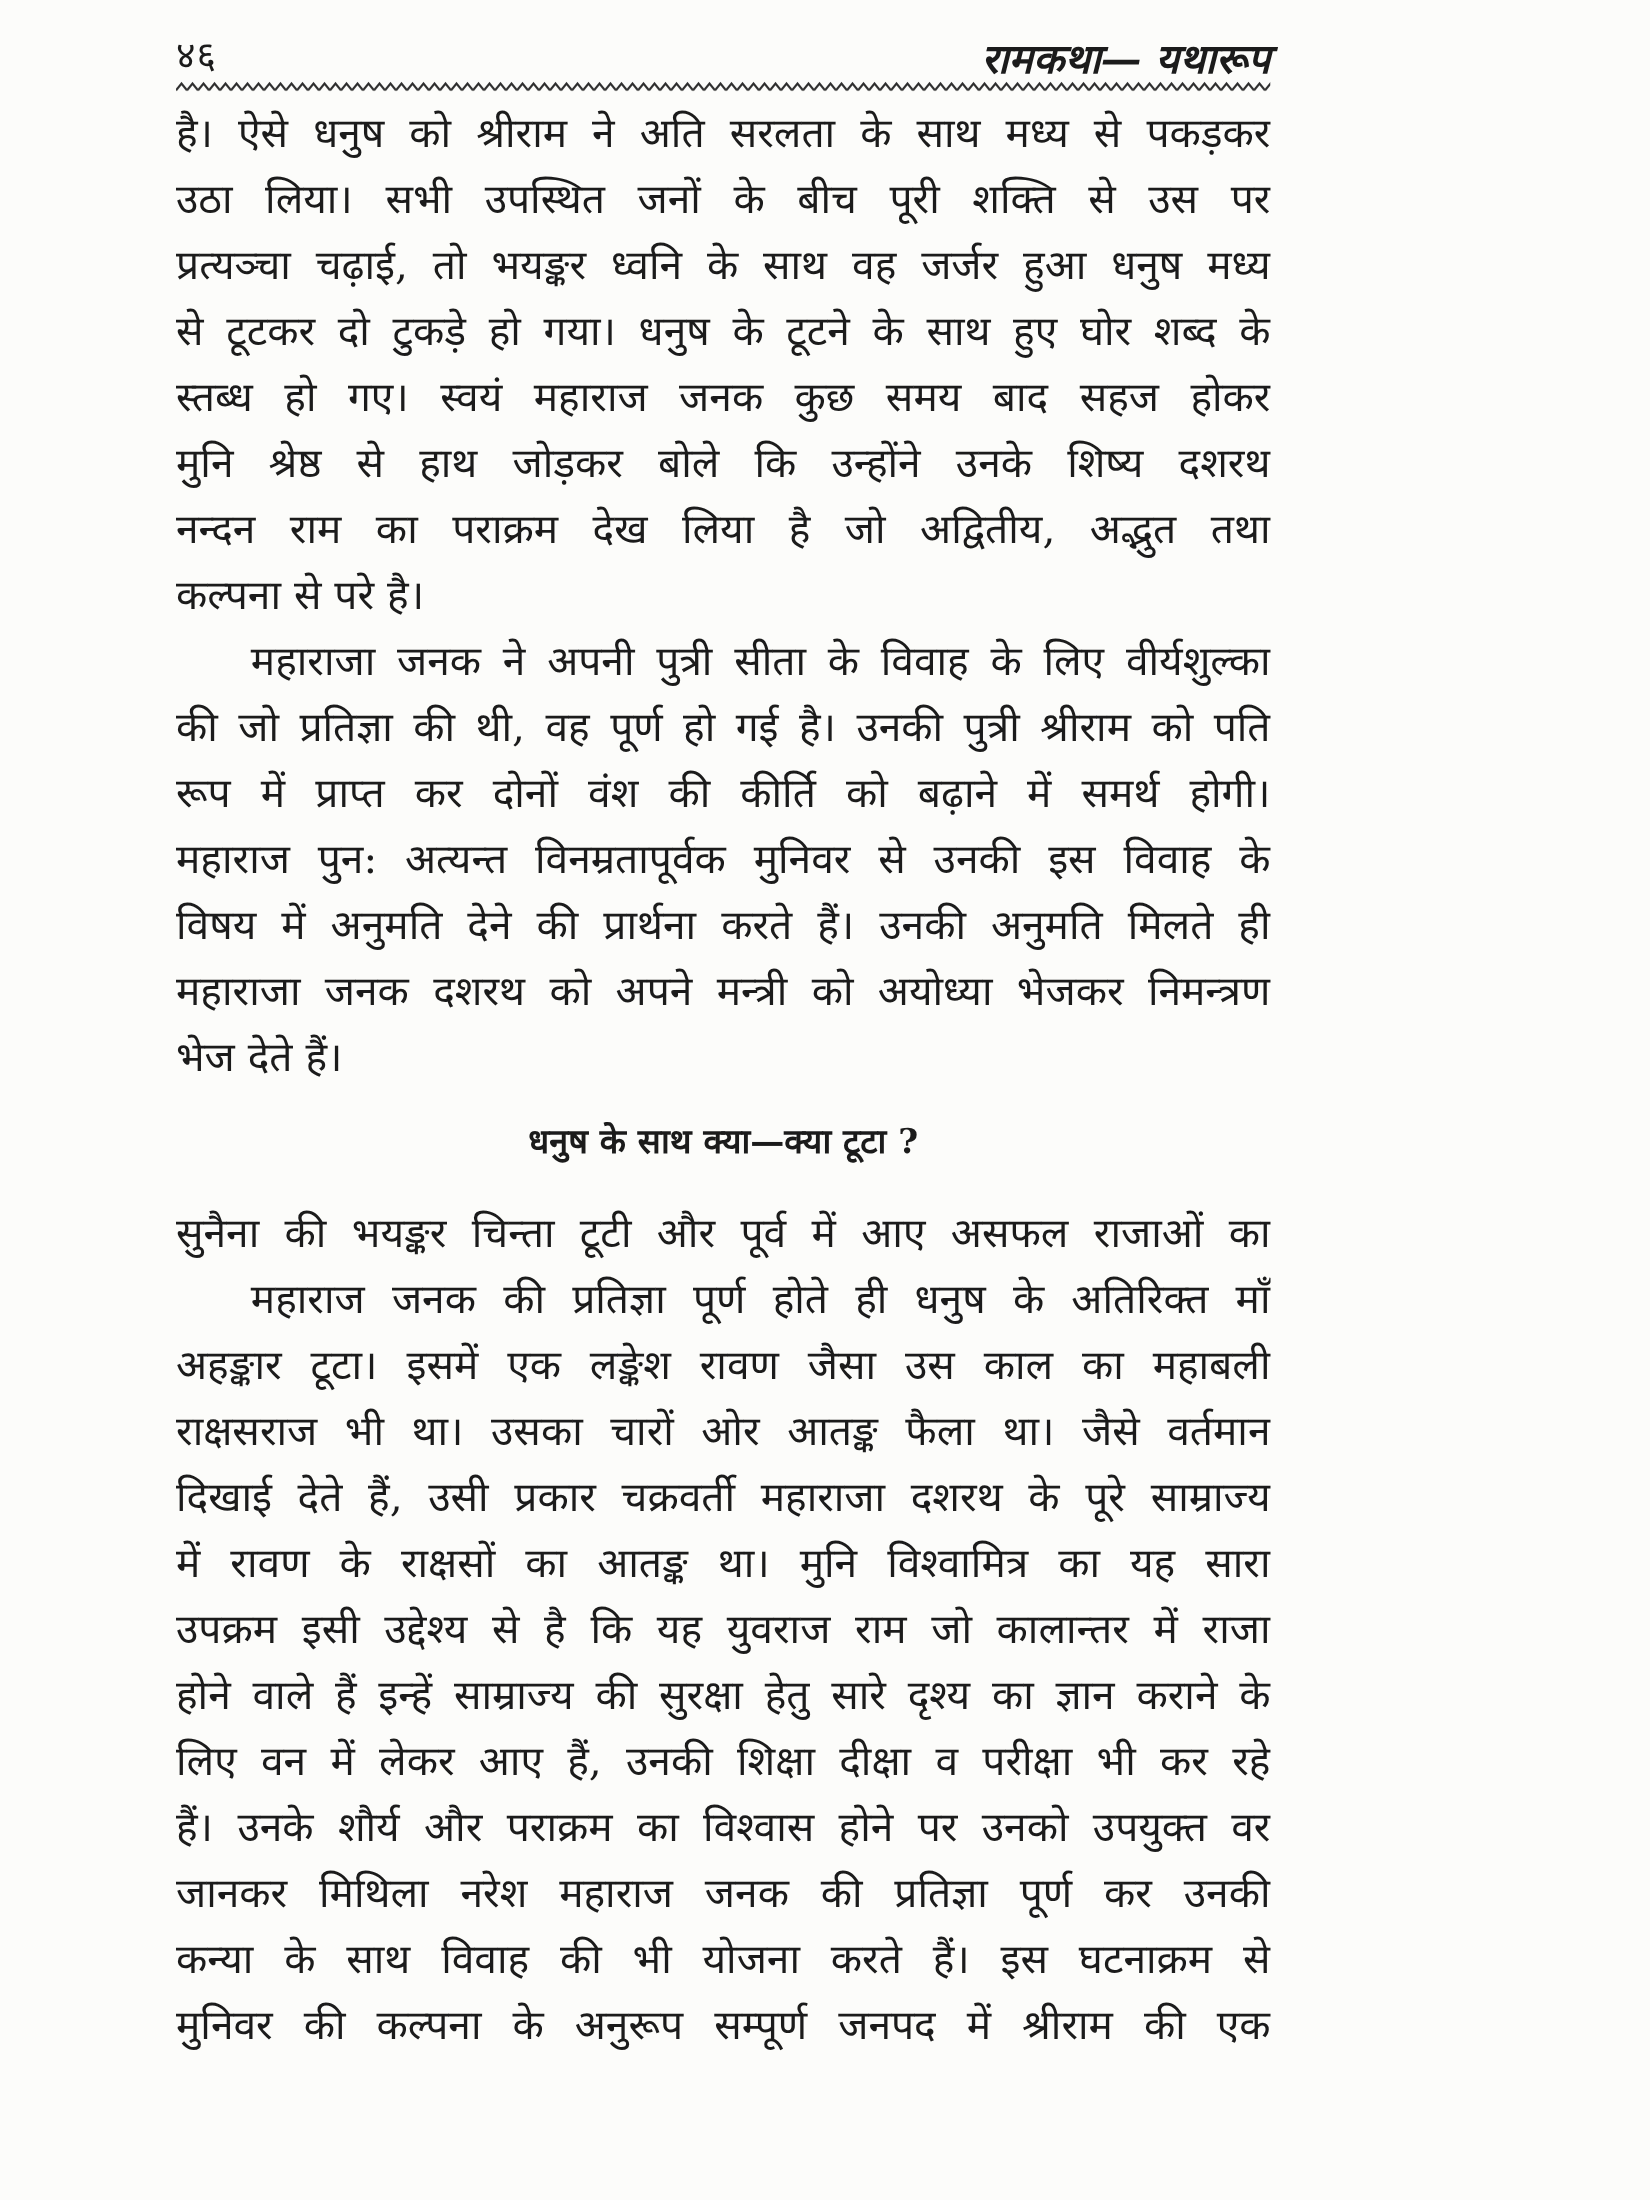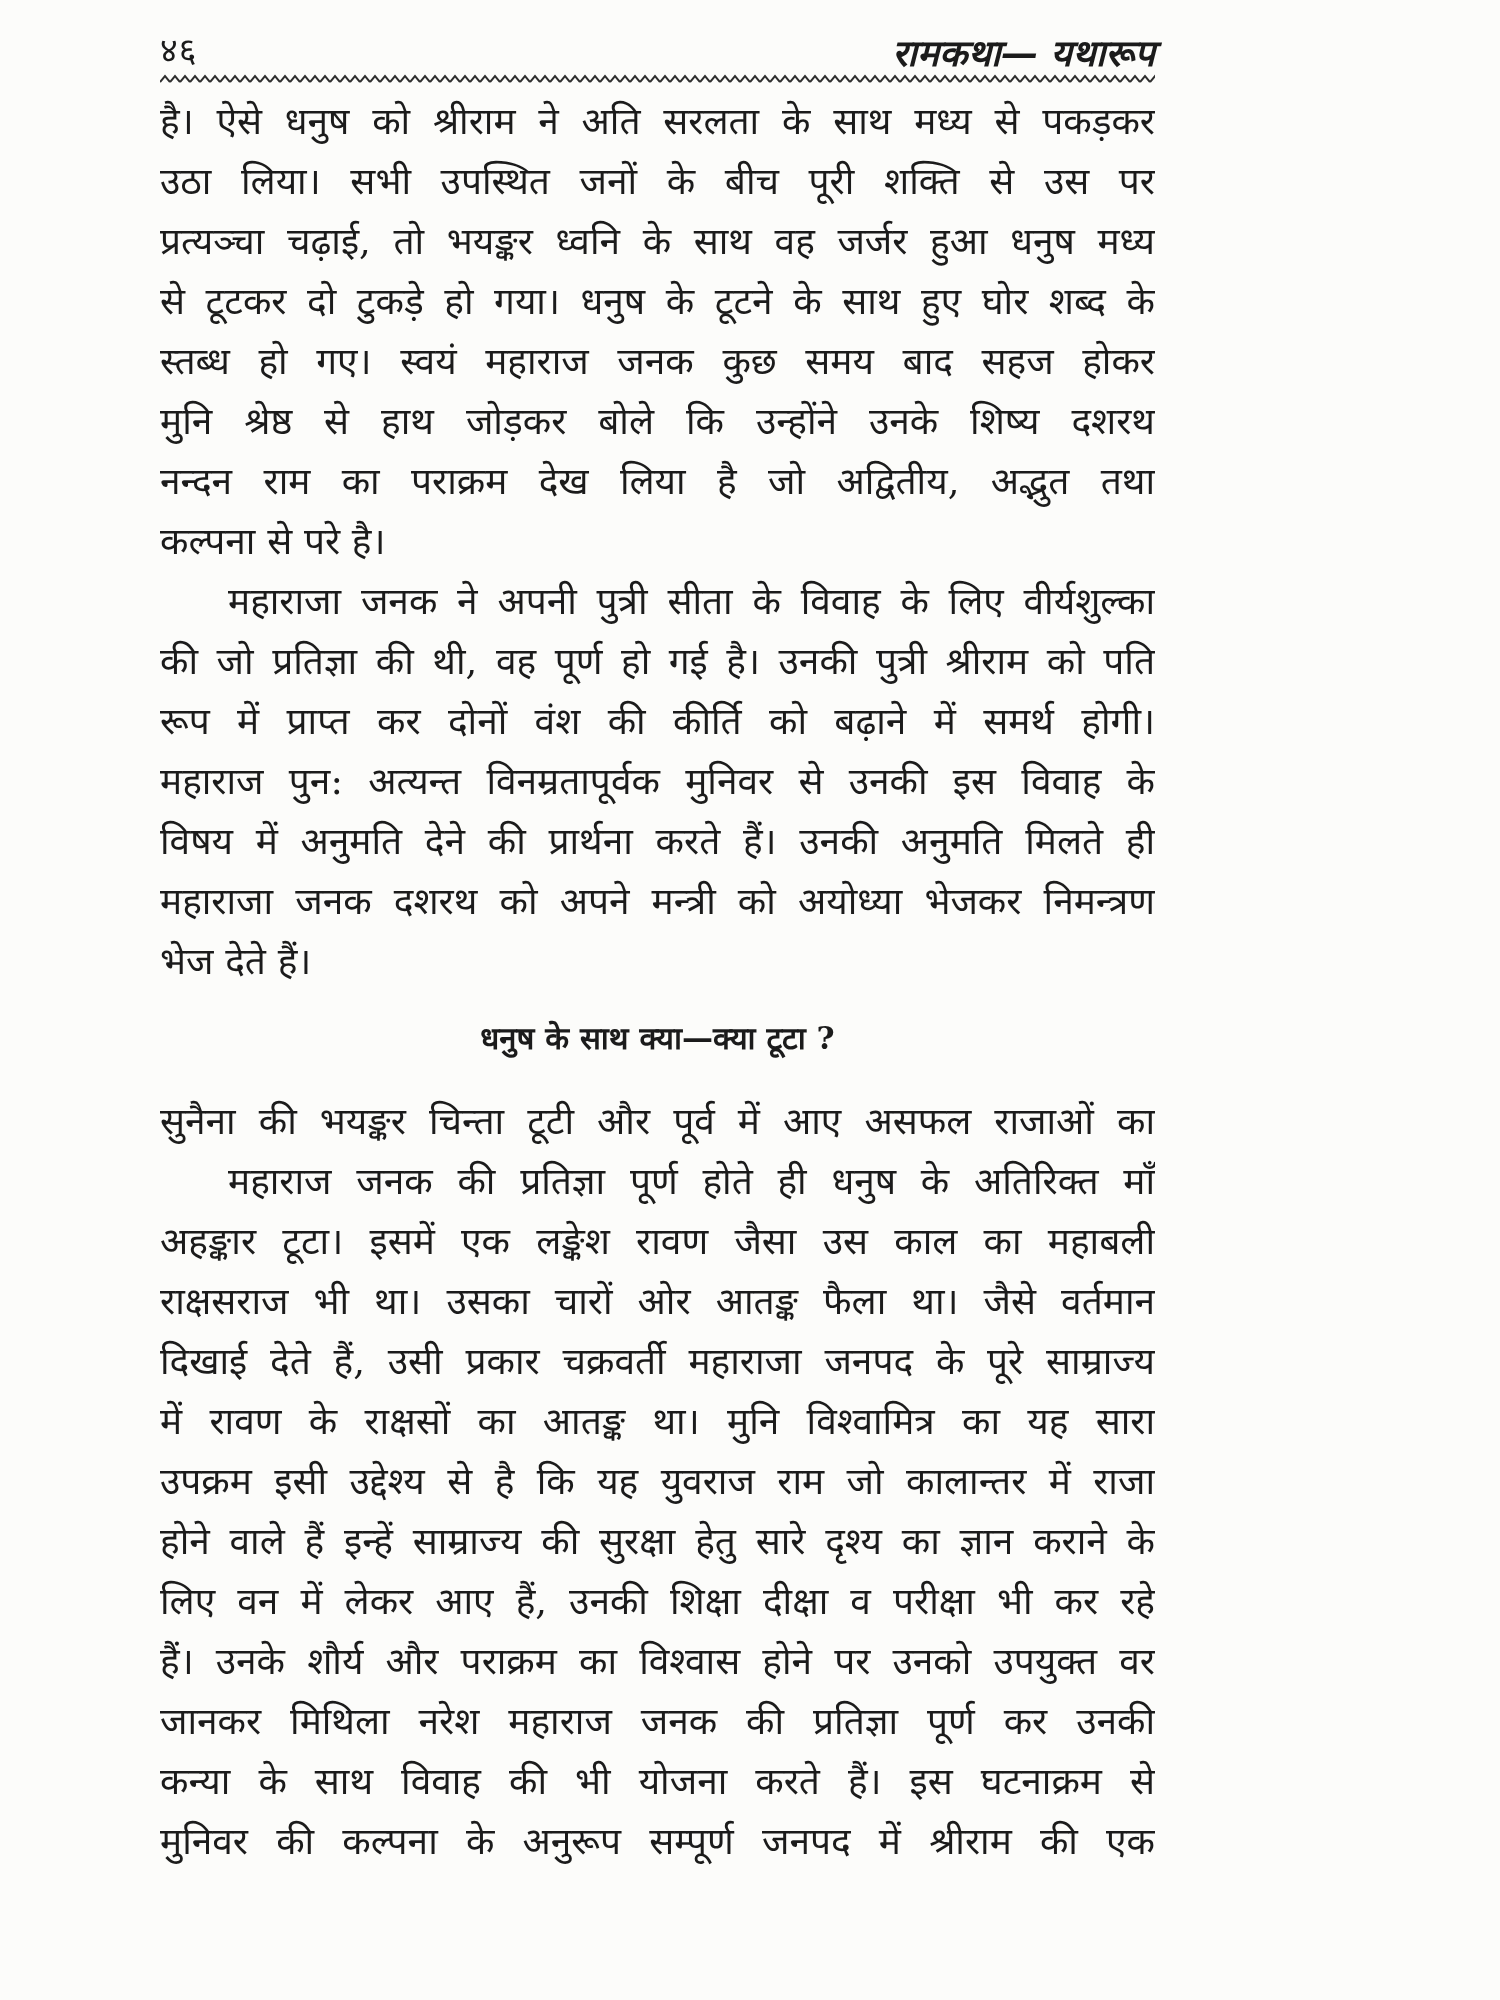--- a/index.html
+++ b/index.html
@@ -92,21 +92,21 @@
     <div class="line">विषय में अनुमति देने की प्रार्थना करते हैं। उनकी अनुमति मिलते ही</div>
     <div class="line">महाराजा जनक दशरथ को अपने मन्त्री को अयोध्या भेजकर निमन्त्रण</div>
     <div class="line lastline">भेज देते हैं।</div>
 
     <div class="section-heading">धनुष के साथ क्या—क्या टूटा ?</div>
 
     <div class="line">सुनैना की भयङ्कर चिन्ता टूटी और पूर्व में आए असफल राजाओं का</div>
     <div class="line indent">महाराज जनक की प्रतिज्ञा पूर्ण होते ही धनुष के अतिरिक्त माँ</div>
     <div class="line">अहङ्कार टूटा। इसमें एक लङ्केश रावण जैसा उस काल का महाबली</div>
     <div class="line">राक्षसराज भी था। उसका चारों ओर आतङ्क फैला था। जैसे वर्तमान</div>
-    <div class="line">दिखाई देते हैं, उसी प्रकार चक्रवर्ती महाराजा जनपद के पूरे साम्राज्य</div>
+    <div class="line">दिखाई देते हैं, उसी प्रकार चक्रवर्ती महाराजा दशरथ के पूरे साम्राज्य</div>
     <div class="line">में रावण के राक्षसों का आतङ्क था। मुनि विश्वामित्र का यह सारा</div>
     <div class="line">उपक्रम इसी उद्देश्य से है कि यह युवराज राम जो कालान्तर में राजा</div>
     <div class="line">होने वाले हैं इन्हें साम्राज्य की सुरक्षा हेतु सारे दृश्य का ज्ञान कराने के</div>
     <div class="line">लिए वन में लेकर आए हैं, उनकी शिक्षा दीक्षा व परीक्षा भी कर रहे</div>
     <div class="line">हैं। उनके शौर्य और पराक्रम का विश्वास होने पर उनको उपयुक्त वर</div>
     <div class="line">जानकर मिथिला नरेश महाराज जनक की प्रतिज्ञा पूर्ण कर उनकी</div>
     <div class="line">कन्या के साथ विवाह की भी योजना करते हैं। इस घटनाक्रम से</div>
     <div class="line">मुनिवर की कल्पना के अनुरूप सम्पूर्ण जनपद में श्रीराम की एक</div>
 
   </div>

